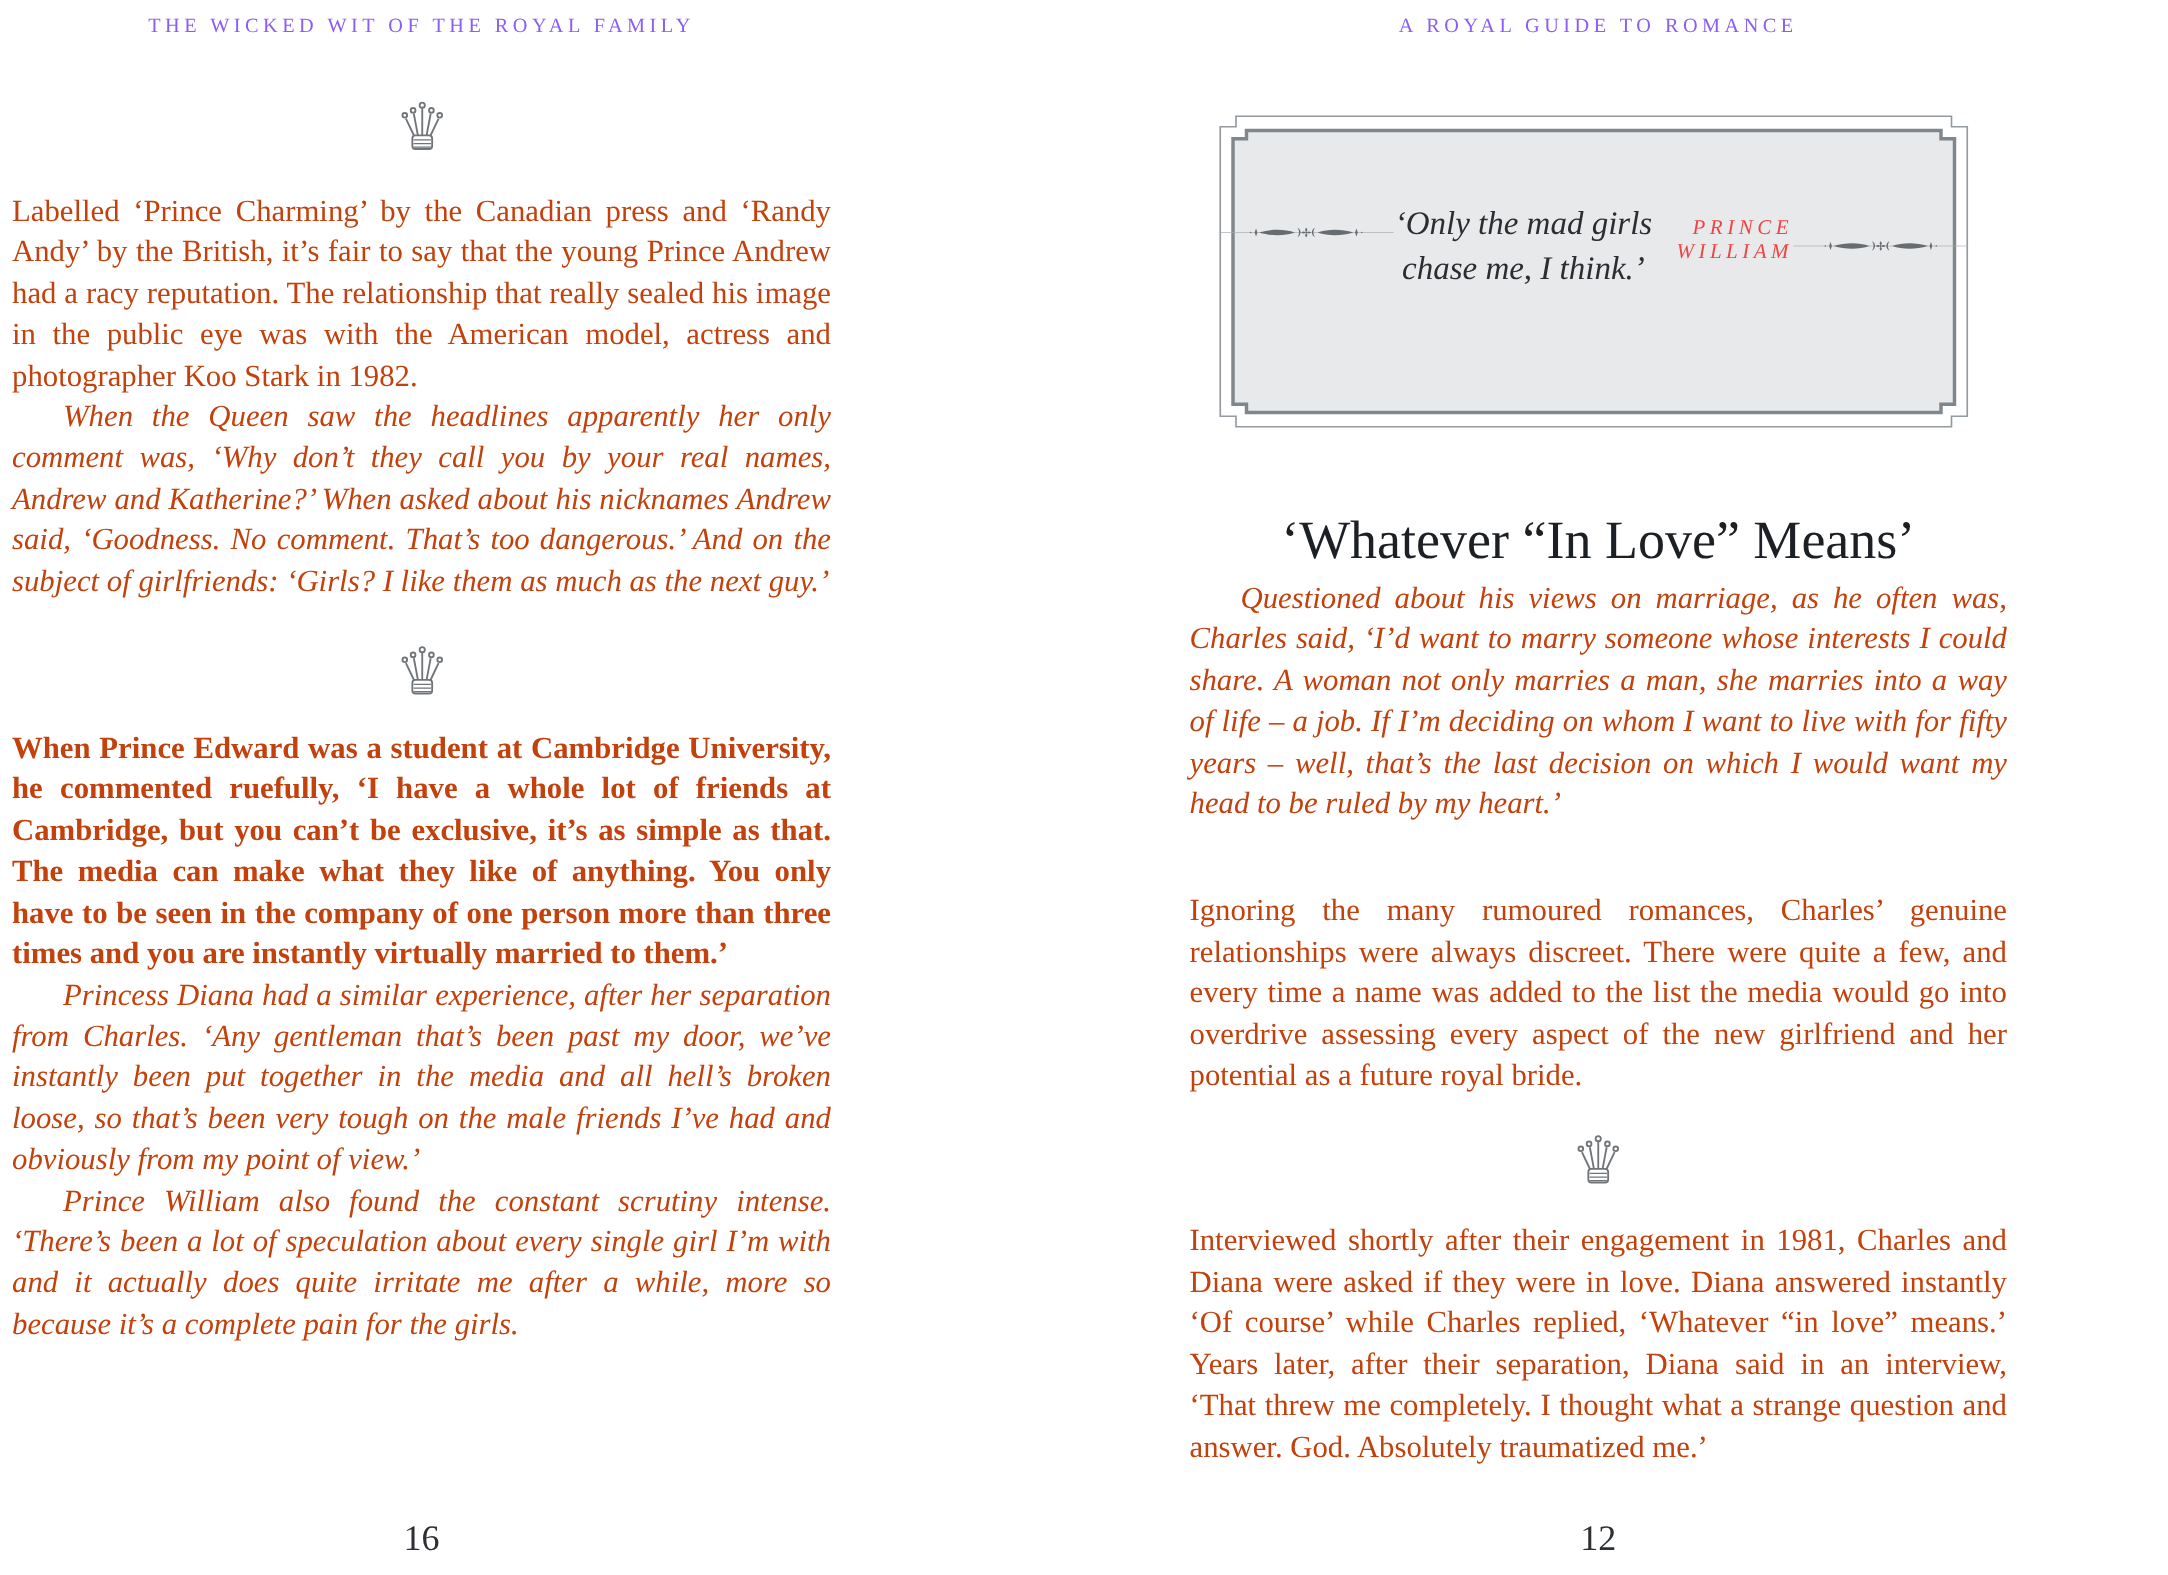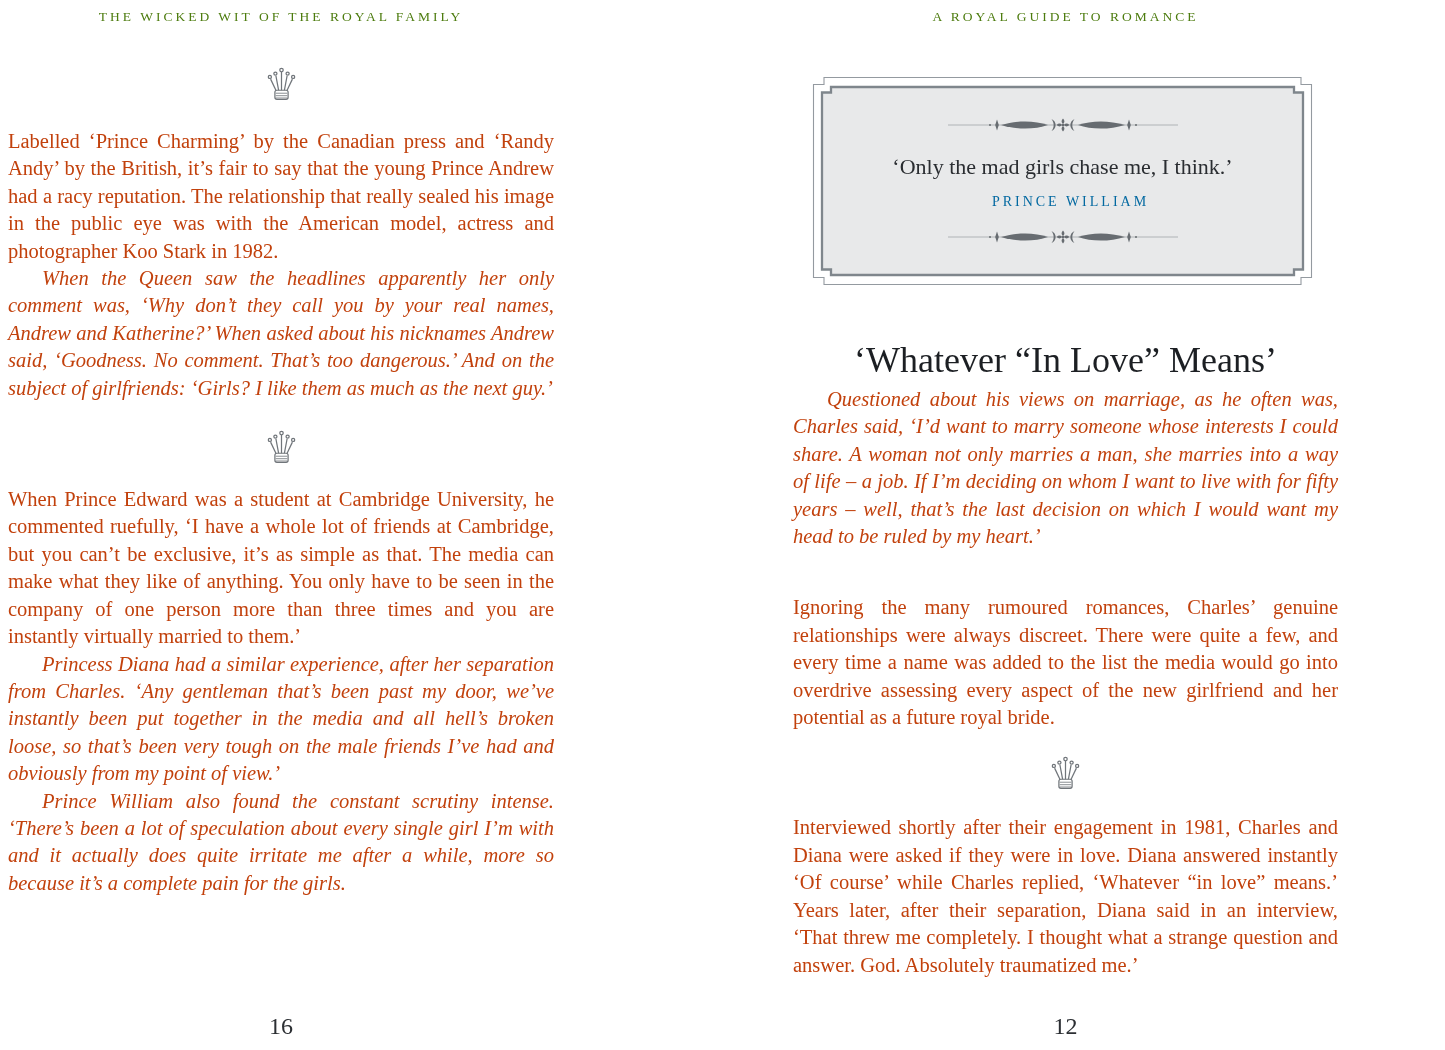--- a/index.html
+++ b/index.html
@@ -18,39 +18,39 @@
   }
   .page-left  { left: 8px;   width: 546px; }
   .page-right { left: 793px; width: 545px; }
 
   .running-header {
     position: absolute;
     top: 9px; left: 0; right: 0;
     text-align: center;
     font-size: 13.5px;
     letter-spacing: 3px;
-    color: #4d7c0f;
+    color: #8b5cf6;
     white-space: nowrap;
   }
 
   .crown-row { text-align: center; line-height: 0; }
   .crown-row svg { display: inline-block; }
   .crown-first { margin-top: 62px; }
   .crown-mid-left { margin-top: 23px; }
   .crown-mid-right { margin-top: 20px; }
 
   p.body-par {
     margin: 0;
     font-size: 20.5px;
     line-height: 27.4px;
     text-align: justify;
     color: #c2410c;
   }
   p.first-after-ornament { margin-top: 26px; }
-  p.after-crown-left { margin-top: 21px; }
+  p.after-crown-left { margin-top: 21px; font-weight: bold; }
   p.after-crown-right { margin-top: 23px; }
   p.indent { text-indent: 34px; font-style: italic; }
 
   .folio {
     position: absolute;
     top: 1013px; left: 0; right: 0;
     text-align: center;
     font-size: 24px;
     color: #2c2f33;
   }
@@ -64,37 +64,38 @@
     height: 210px;
   }
   .quote-box > svg.box-border {
     position: absolute;
     inset: 0;
   }
   .quote-box-inner {
     position: relative;
     z-index: 1;
     display: flex;
-    flex-direction: column;
+    flex-direction: row;
     align-items: center;
     padding-top: 40px;
+    font-style: italic;
   }
   .boxed-quote {
     margin: 18px 0 0 0;
     font-size: 22px;
     line-height: 30px;
     color: #2a2d31;
     text-align: center;
   }
   .quote-attribution {
     margin: 12px 0 0 16px;
     font-size: 14px;
     letter-spacing: 3px;
-    color: #0369a1;
-    text-align: center;
+    color: #ef4444;
+    text-align: right;
   }
   .divider-bottom { margin-top: 18px; }
 
   .chapter-title {
     margin: 48px 0 0 0;
     font-size: 36px;
     line-height: 52px;
     font-weight: normal;
     text-align: center;
     color: #1c1f23;

